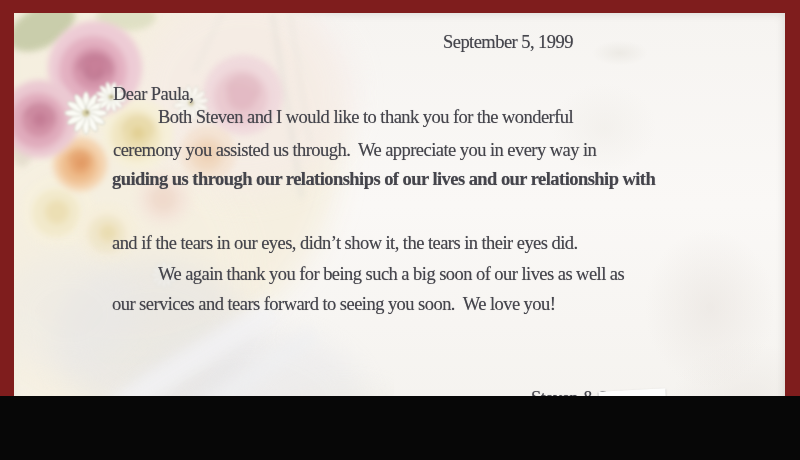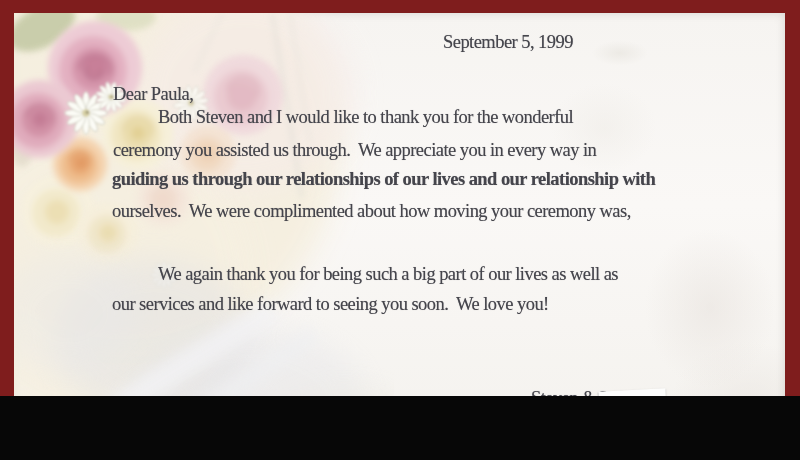--- a/index.html
+++ b/index.html
@@ -160,20 +160,20 @@
       <ellipse cx="330" cy="410" rx="70" ry="35" fill="#ebe9e2" opacity="0.45" filter="url(#b14)"></ellipse>
       <path d="M70,420 C 150,360 210,330 260,295" stroke="#f3f3f5" stroke-width="26" fill="none" opacity="0.75" filter="url(#b6)"></path>
       <path d="M150,428 C 210,380 260,350 300,320" stroke="#eff0f2" stroke-width="18" fill="none" opacity="0.6" filter="url(#b6)"></path>
     </svg>
 
     <div class="line date">September 5, 1999</div>
     <div class="line salutation">Dear Paula,</div>
     <div class="line l1">Both Steven and I would like to thank you for the wonderful</div>
     <div class="line l2">ceremony you assisted us through.  We appreciate you in every way in</div>
     <div class="line l3">guiding us through our relationships of our lives and our relationship with</div>
-    <div class="line l4">ourselves.  We were complimented about how moving your ceremony was,</div>
-    <div class="line l6">We again thank you for being such a big part of our lives as well as</div>
-    <div class="line l7">our services and like forward to seeing you soon.  We love you!</div>
+    <div class="line l5">and if the tears in our eyes, didn’t show it, the tears in their eyes did.</div>
+    <div class="line l6">We again thank you for being such a big soon of our lives as well as</div>
+    <div class="line l7">our services and tears forward to seeing you soon.  We love you!</div>
     <div class="line signature">Steven &amp; Lola</div>
     <div class="redaction"></div>
 
   </div>
 </div>
 
 </body></html>

